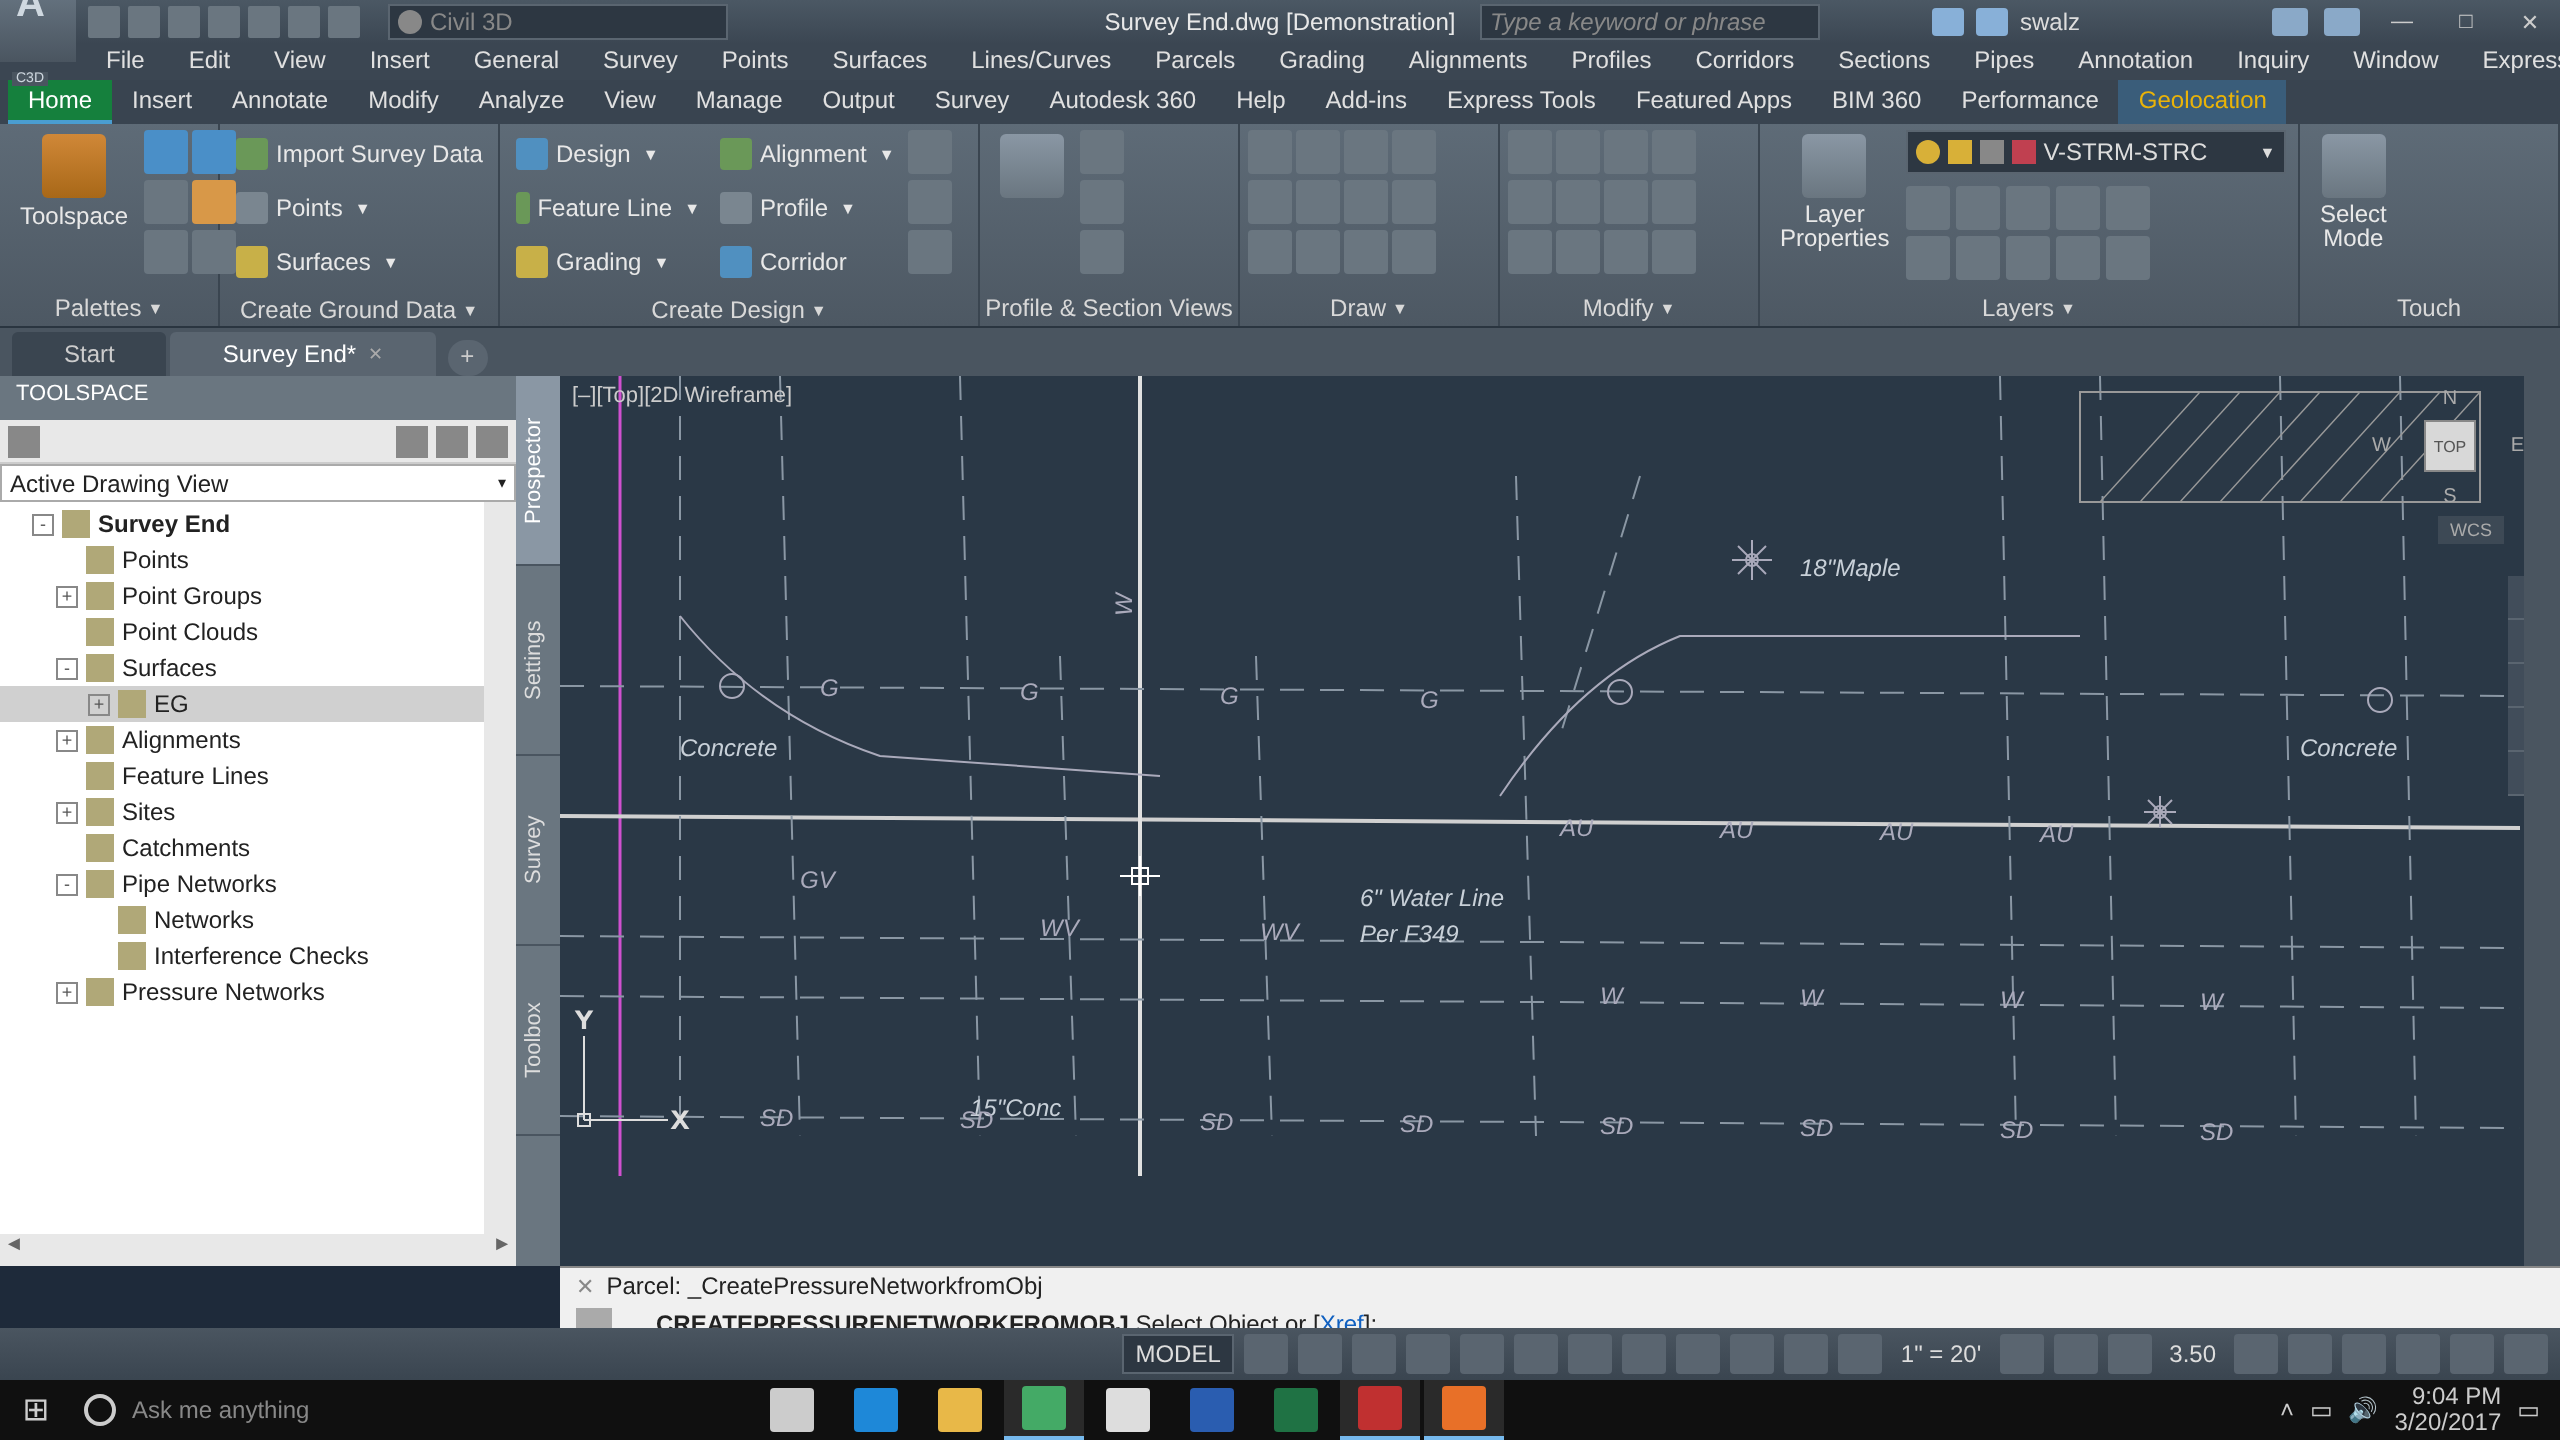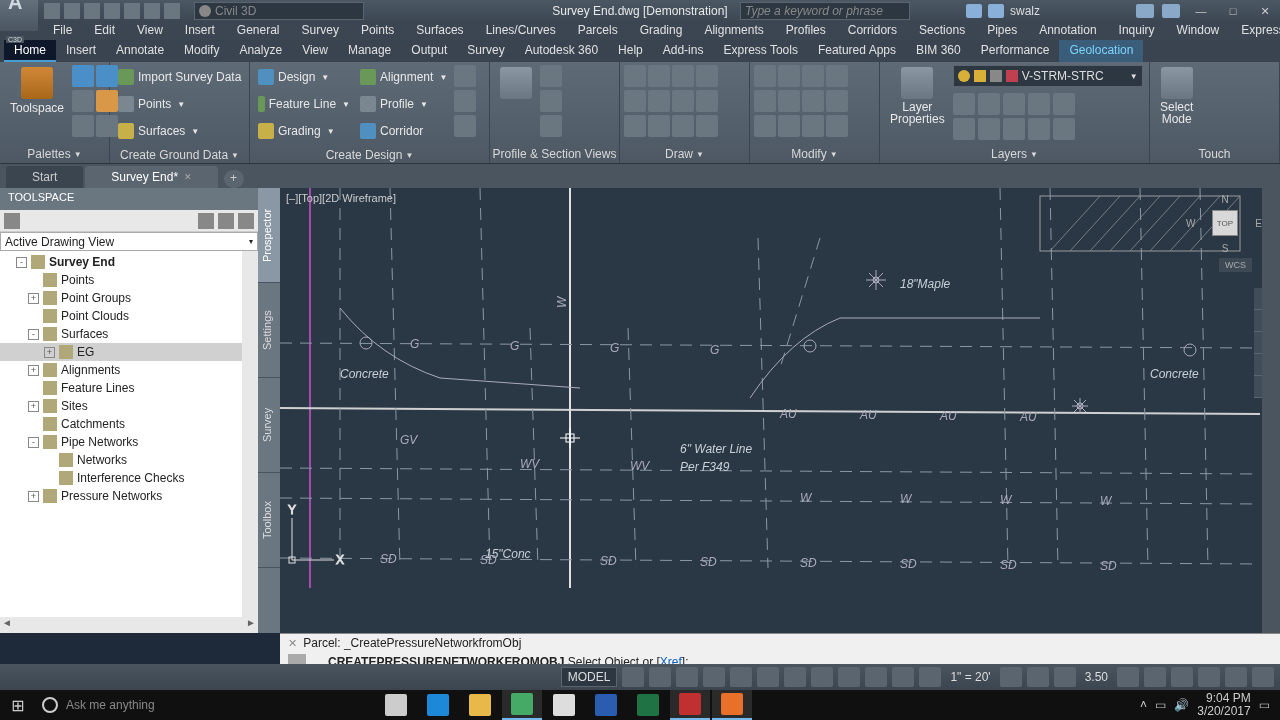--- a/index.html
+++ b/index.html
@@ -23,22 +23,22 @@
 .title-cloud { position:absolute; right:100px; display:flex; gap:8px; }
 .title-cloud .cloud-icn { width:18px; height:14px; background:#8aa9c8; border-radius:2px; }
 
 
 .menubar { height:20px; background:#3b4652; display:flex; align-items:center; padding-left:42px; gap:0; margin-top:-2px; }
 .menubar span { padding:2px 11px; color:#e0e0e0; cursor:default; }
 
 
 .ribbon-tabs { height:22px; background:#394450; display:flex; align-items:flex-end; padding-left:4px; }
 .ribbon-tabs span { padding:3px 10px; color:#e0e0e0; border-bottom:2px solid transparent; }
-.ribbon-tabs span.active { background:#0f172a; border-bottom:2px solid #4a9dd0; color:#fff; }
-.ribbon-tabs .geo { background:#3a5d7a; color:#7dd3fc; }
+.ribbon-tabs span.active { background:#15803d; border-bottom:2px solid #4a9dd0; color:#fff; }
+.ribbon-tabs .geo { background:#3a5d7a; color:#eab308; }
 
 
 .ribbon { height:102px; background:linear-gradient(#5e6b77,#4d5863); display:flex; border-bottom:1px solid #2a3540; }
 .panel { border-right:1px solid #3a4550; display:flex; flex-direction:column; }
 .panel-body { flex:1; display:flex; align-items:flex-start; padding:3px 4px; gap:2px; }
 .panel-title { height:18px; text-align:center; color:#d8d8d8; font-size:11px; padding:2px 0; display:flex; justify-content:center; align-items:center; gap:3px; }
 .panel-title .drop { font-size:8px; }
 .big-btn { display:flex; flex-direction:column; align-items:center; gap:2px; padding:2px 6px; color:#e8e8e8; }
 .big-btn .icn { width:32px; height:32px; background:linear-gradient(#8a97a4,#6a7680); border-radius:3px; }
 .big-btn.toolspace .icn { background:linear-gradient(#d08838,#a86818); }

